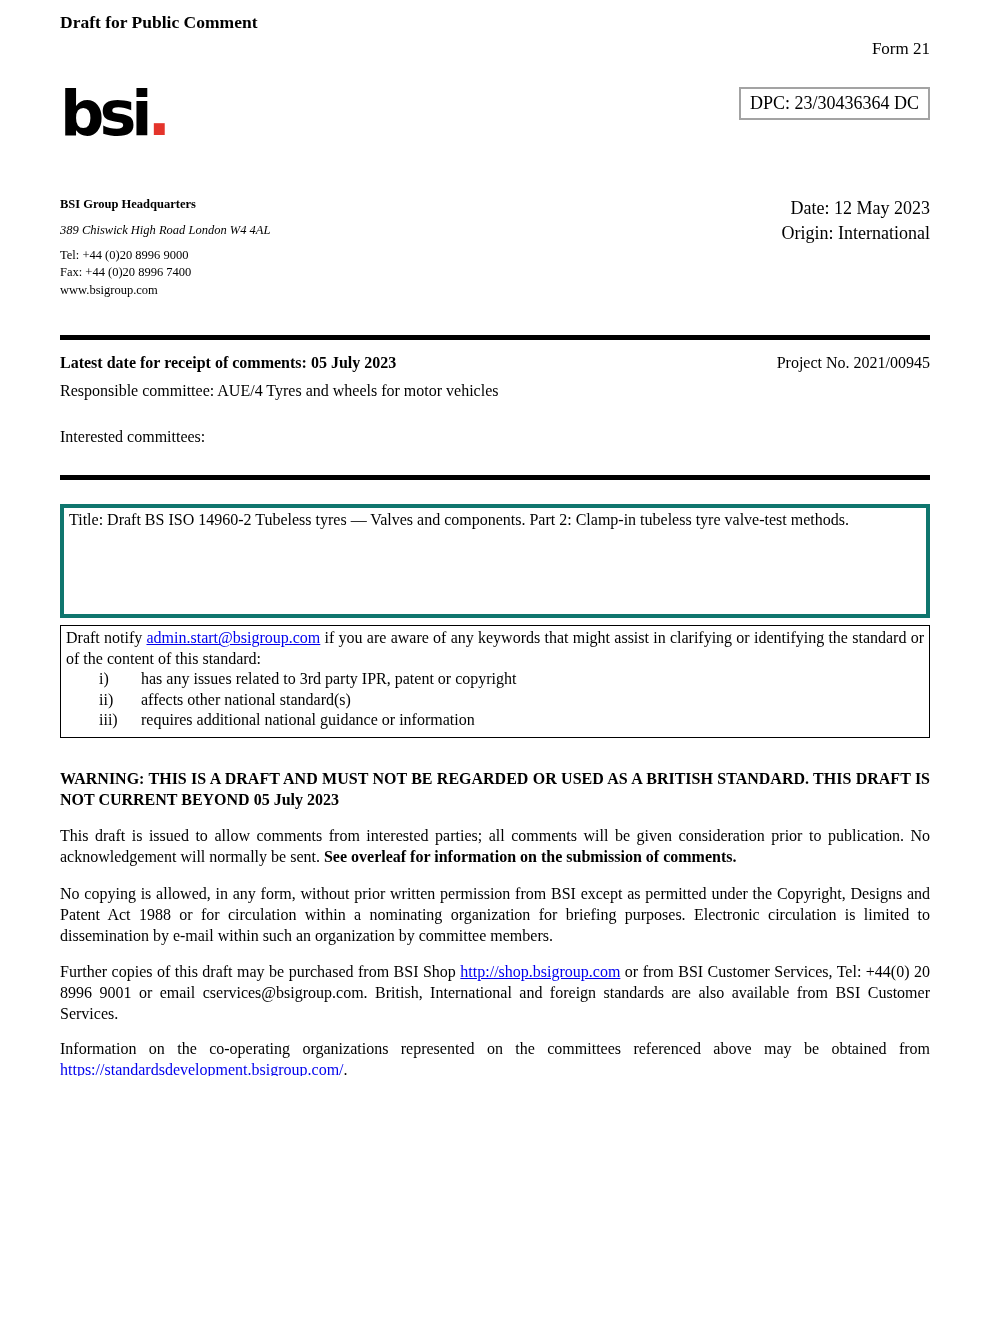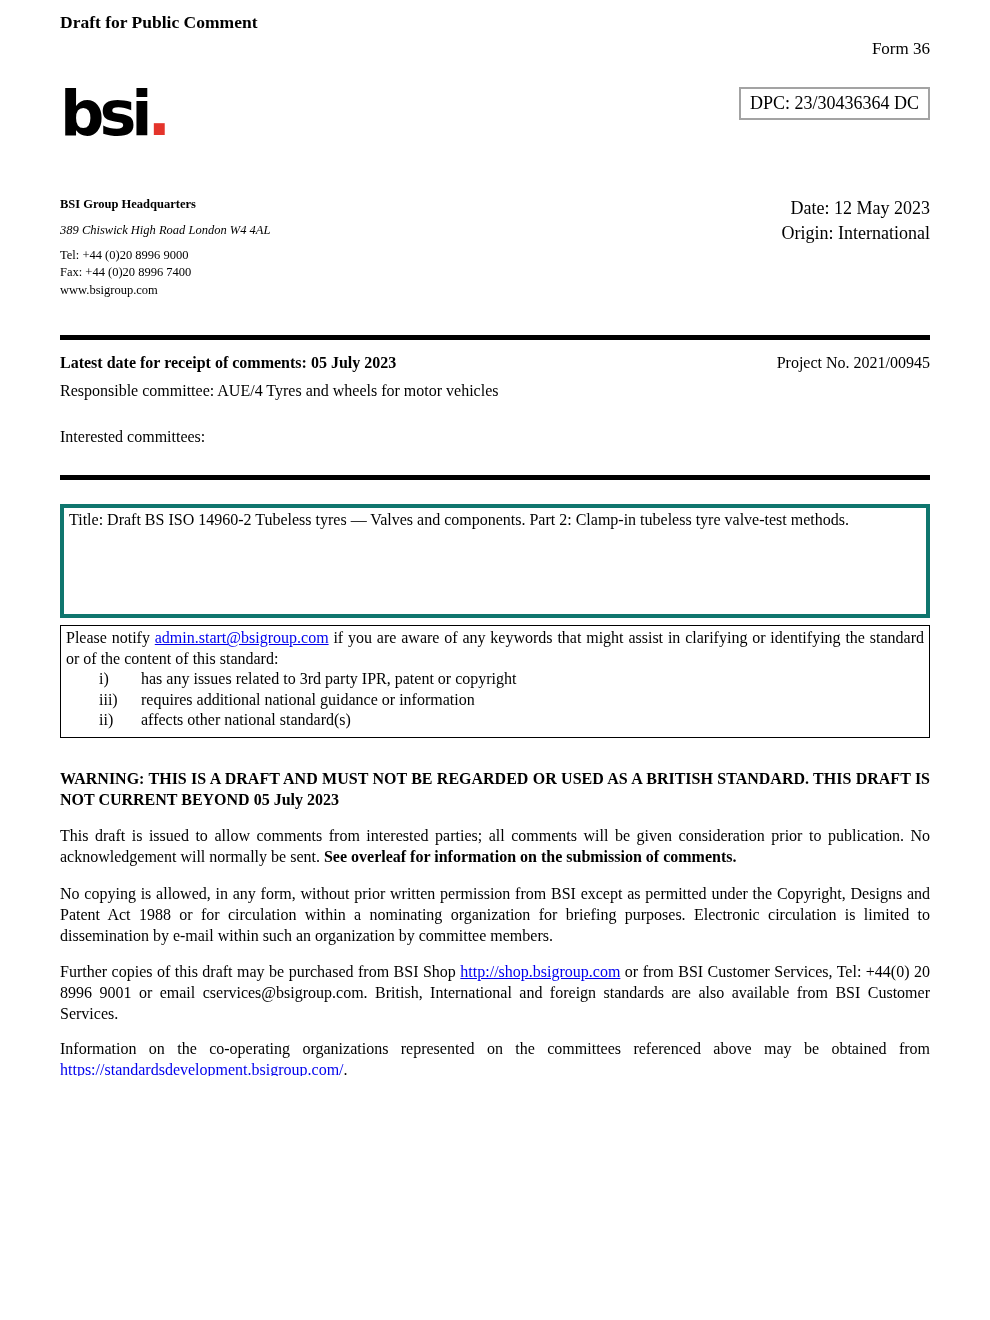--- a/index.html
+++ b/index.html
@@ -80,21 +80,21 @@
 
   .footer { position: absolute; left: 60px; right: 60px; top: 1215px; }
   .footer-email { margin-top: 10px; padding-left: 8px; font-size: 16px; }
 </style>
 </head>
 <body>
 
 <div class="page">
 
   <div class="draft-header">Draft for Public Comment</div>
-  <div class="form-no">Form 36</div>
+  <div class="form-no">Form 21</div>
 
   <div class="logo-row">
     <div class="logo"><span>bsi</span><span class="logo-dot">.</span></div>
     <div class="dpc-box">DPC: 23/30436364 DC</div>
   </div>
 
   <div class="addr-row">
     <div class="contact">
       <div class="hq">BSI Group Headquarters</div>
       <div class="addr-first">389 Chiswick High Road London W4 4AL</div>
@@ -118,32 +118,32 @@
   <p class="plain responsible">Responsible committee: AUE/4 Tyres and wheels for motor vehicles</p>
   <p class="plain interested">Interested committees:</p>
 
   <div class="rule rule-2"></div>
 
   <div class="title-box">
     <span>Title: Draft BS ISO 14960-2 Tubeless tyres — Valves and components. Part 2: Clamp-in tubeless tyre valve-test methods.</span>
   </div>
 
   <div class="keywords-box">
-    <p class="kw-intro"><span>Please notify </span><a href="#" class="link">admin.start@bsigroup.com</a><span> if you are aware of any keywords that might assist in clarifying or identifying the standard or of the content of this standard:</span></p>
+    <p class="kw-intro"><span>Draft notify </span><a href="#" class="link">admin.start@bsigroup.com</a><span> if you are aware of any keywords that might assist in clarifying or identifying the standard or of the content of this standard:</span></p>
     <div class="kw-item">
       <span class="kw-num">i)</span>
       <span class="kw-text">has any issues related to 3rd party IPR, patent or copyright</span>
     </div>
     <div class="kw-item">
+      <span class="kw-num">ii)</span>
+      <span class="kw-text">affects other national standard(s)</span>
+    </div>
+    <div class="kw-item">
       <span class="kw-num">iii)</span>
       <span class="kw-text">requires additional national guidance or information</span>
-    </div>
-    <div class="kw-item">
-      <span class="kw-num">ii)</span>
-      <span class="kw-text">affects other national standard(s)</span>
     </div>
   </div>
 
   <p class="warning bold">WARNING: THIS IS A DRAFT AND MUST NOT BE REGARDED OR USED AS A BRITISH STANDARD. THIS DRAFT IS NOT CURRENT BEYOND 05 July 2023</p>
 
   <p class="para"><span>This draft is issued to allow comments from interested parties; all comments will be given consideration prior to publication. No acknowledgement will normally be sent. </span><span class="bold">See overleaf for information on the submission of comments.</span></p>
 
   <p class="para">No copying is allowed, in any form, without prior written permission from BSI except as permitted under the Copyright, Designs and Patent Act 1988 or for circulation within a nominating organization for briefing purposes. Electronic circulation is limited to dissemination by e-mail within such an organization by committee members.</p>
 
   <p class="para"><span>Further copies of this draft may be purchased from BSI Shop </span><a href="#" class="link">http://shop.bsigroup.com</a><span> or from BSI Customer Services, Tel: +44(0) 20 8996 9001 or email cservices@bsigroup.com. British, International and foreign standards are also available from BSI Customer Services.</span></p>

